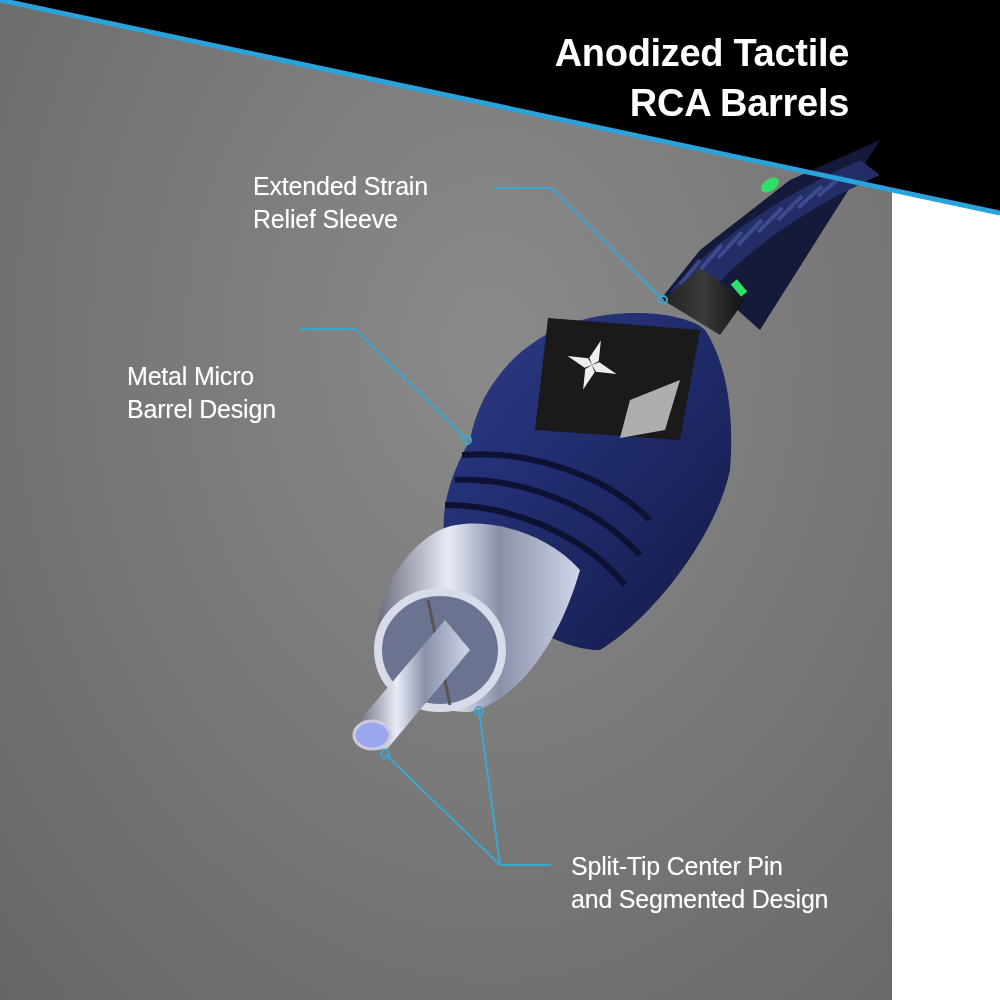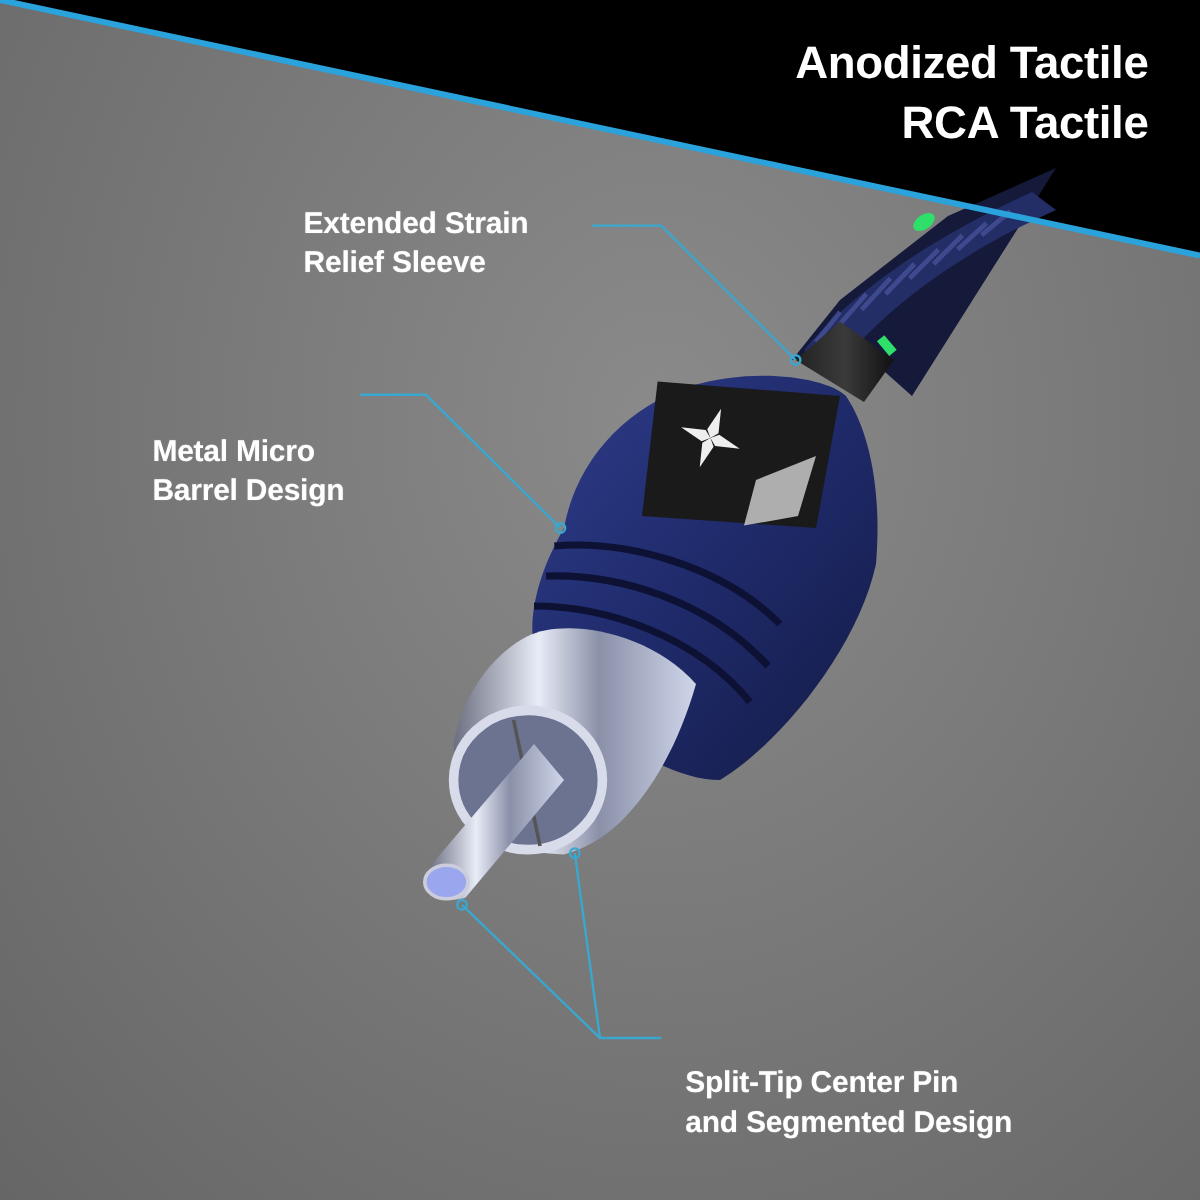--- a/index.html
+++ b/index.html
@@ -1,23 +1,23 @@
 <!DOCTYPE html>
 <html><head>
 <meta charset="utf-8">
 <style>
   html, body { margin:0; padding:0; }
   body { width:1000px; height:1000px; overflow:hidden; position:relative;
          font-family: "Liberation Sans", "DejaVu Sans", sans-serif; }
-  #stage { position:absolute; left:0; top:0; width:1000px; height:1000px;
-           background: radial-gradient(ellipse at 55% 35%, #8a8a8a 0%, #7c7c7c 40%, #666 100%); }
+  #stage { position:absolute; left:0; top:0; width:880px; height:1000px;
+           background: radial-gradient(ellipse at 55% 35%, #8a8a8a 0%, #7c7c7c 40%, #666 100%); padding-left: 12px; }
   svg.layer { position:absolute; left:0; top:0; }
   .title { position:absolute; right:43px; top:28px; text-align:right; color:#fff;
            font-weight:900; font-size:38px; line-height:50px; letter-spacing:-0.3px; }
-  .callout { position:absolute; color:#fff; font-weight:700; font-size:25px; line-height:33px;
+  .callout { position:absolute; color:#fff; font-weight:400; font-size:25px; line-height:33px;
              letter-spacing:-0.2px; text-shadow:0 0 1px rgba(255,255,255,0.4); }
   .callout span, .title span { display:block; white-space:nowrap; }
 </style>
 </head>
 <body>
 
 <div id="stage">
 
   <svg class="layer" width="1000" height="1000">
     <polygon points="0,0 1000,0 1000,213" fill="#000"></polygon>
@@ -85,30 +85,30 @@
       <circle cx="467" cy="440" r="4"></circle>
       <polyline points="551,865 500,865 385,754"></polyline>
       <polyline points="500,865 479,711"></polyline>
       <circle cx="385" cy="754" r="4"></circle>
       <circle cx="479" cy="711" r="4"></circle>
     </g>
   </svg>
 
   <div class="title">
     <span>Anodized Tactile</span>
-    <span>RCA Tactile</span>
+    <span>RCA Barrels</span>
   </div>
 
   <div class="callout" style="left:253px; top:170px;">
     <span>Extended Strain</span>
     <span>Relief Sleeve</span>
   </div>
 
   <div class="callout" style="left:127px; top:312px;margin-top:48px;">
     <span>Metal Micro</span>
     <span>Barrel Design</span>
   </div>
 
-  <div class="callout" style="left:571px; top:850px;margin-top:36px;">
+  <div class="callout" style="left:571px; top:850px;">
     <span>Split-Tip Center Pin</span>
     <span>and Segmented Design</span>
   </div>
 </div>
 
 </body></html>

